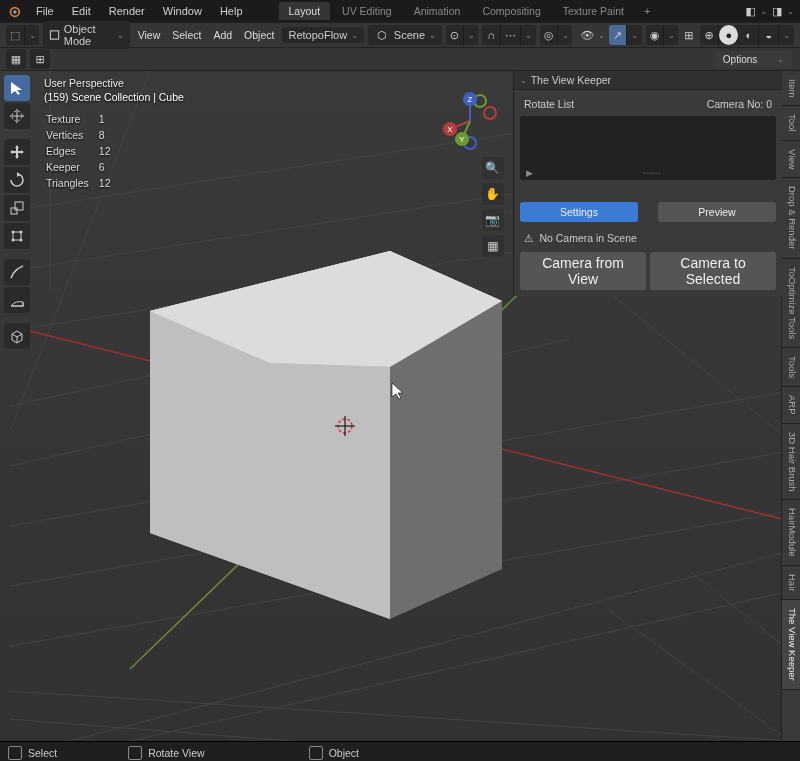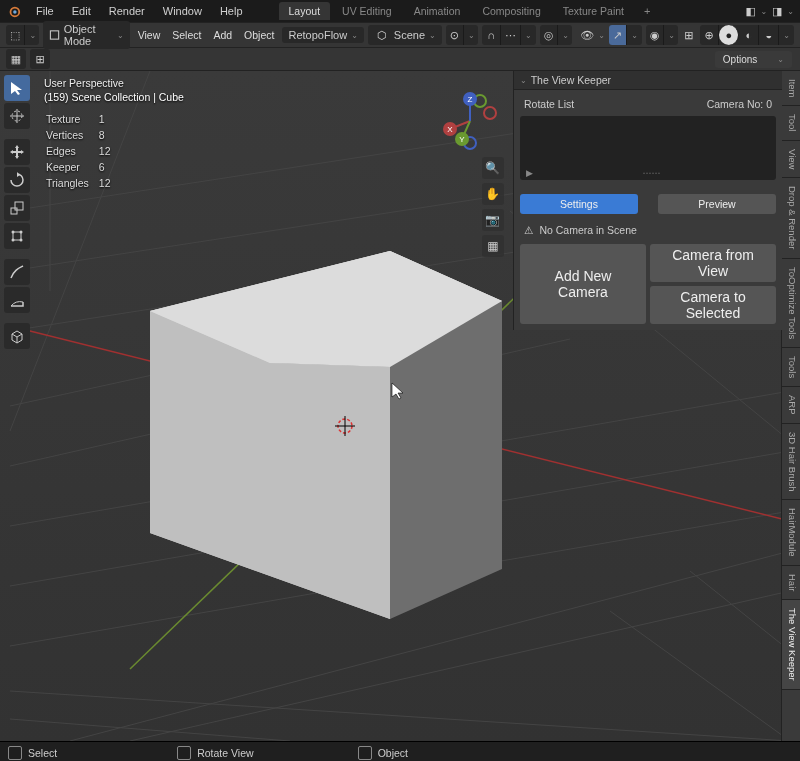--- a/index.html
+++ b/index.html
@@ -30,21 +30,21 @@
 .stats td{padding:0 8px 0 0;font-size:10.5px}
 .gizmo{position:absolute;right:300px;top:20px;width:60px;height:60px}
 .nav-col{position:absolute;right:296px;top:86px;display:flex;flex-direction:column;gap:4px}
 .nav-btn{width:22px;height:22px;background:#2f2f2fcc;border-radius:3px;display:flex;align-items:center;justify-content:center;cursor:pointer;font-size:12px}
 .right-panel{position:absolute;right:18px;top:0;width:268px;background:#3a3a3a;border-left:1px solid #222;z-index:5}
 .panel-header{background:#303030;padding:3px 6px;display:flex;align-items:center;gap:4px;font-size:10.5px;border-bottom:1px solid #222;cursor:pointer}
 .panel-body{padding:6px}
 .cam-list-hdr{display:flex;justify-content:space-between;font-size:10.5px;color:#ccc;padding:2px 4px}
 .cam-list{background:#222;border-radius:3px;height:64px;margin-top:4px;position:relative}
 .cam-list-footer{position:absolute;bottom:2px;left:6px;right:6px;display:flex;justify-content:space-between;font-size:9px;color:#888}
-.btn-row{display:flex;gap:20px;margin-top:14px}
+.btn-row{display:flex;gap:20px;margin-top:22px}
 .panel-btn{flex:1;background:#555;border-radius:3px;text-align:center;padding:4px 0;font-size:10.5px;cursor:pointer;color:#eee}
 .panel-btn.blue{background:#3a7bd5}
 .warn-row{display:flex;align-items:center;gap:6px;margin-top:6px;padding:4px;font-size:10.5px}
 .action-grid{display:grid;grid-template-columns:1fr 1fr;gap:4px;margin-top:4px}
 .action-grid .panel-btn{font-size:14px;padding:3px 12px}
 .right-tabs{position:absolute;right:0;top:0;width:18px;background:#3a3a3a;height:670px;display:flex;flex-direction:column;border-left:1px solid #222}
 .vtab{writing-mode:vertical-rl;text-orientation:mixed;padding:8px 2px;font-size:9.5px;color:#aaa;cursor:pointer;text-align:center;border-bottom:1px solid #222}
 .vtab.active{background:#454545;color:#eee}
 .statusbar{height:21px;background:#1f1f1f;display:flex;align-items:center;padding:0 8px;gap:24px;border-top:1px solid #000;font-size:10.5px;color:#ccc}
 .statusbar .sb-item{display:flex;align-items:center;gap:6px}
@@ -337,21 +337,20 @@
         </div>
         <div class="btn-row">
           <div class="panel-btn blue">Settings</div>
           <div class="panel-btn">Preview</div>
         </div>
         <div class="warn-row">
           <span>⚠</span>
           <span>No Camera in Scene</span>
         </div>
         <div class="action-grid">
-          <div class="panel-btn" style="grid-row:1/3;display:flex;align-items:center;justify-content:center">Add New Camera</div>
           <div class="panel-btn">Camera from View</div>
           <div class="panel-btn">Camera to Selected</div>
         </div>
       </div>
     </div>
 
     <div class="right-tabs">
       <div class="vtab">Item</div>
       <div class="vtab">Tool</div>
       <div class="vtab">View</div>
@@ -365,21 +364,21 @@
       <div class="vtab active">The View Keeper</div>
     </div>
   </div>
 </div>
 
 <div class="statusbar">
   <div class="sb-item">
       <span class="sb-box"></span>
       <span>Select</span>
     </div>
-  <div class="sb-item" style="margin-left:96px">
+  <div class="sb-item" style="margin-left:47px">
       <span class="sb-box"></span>
       <span>Rotate View</span>
     </div>
   <div class="sb-item" style="margin-left:80px">
       <span class="sb-box"></span>
       <span>Object</span>
     </div>
 </div>
 
 </body></html>

